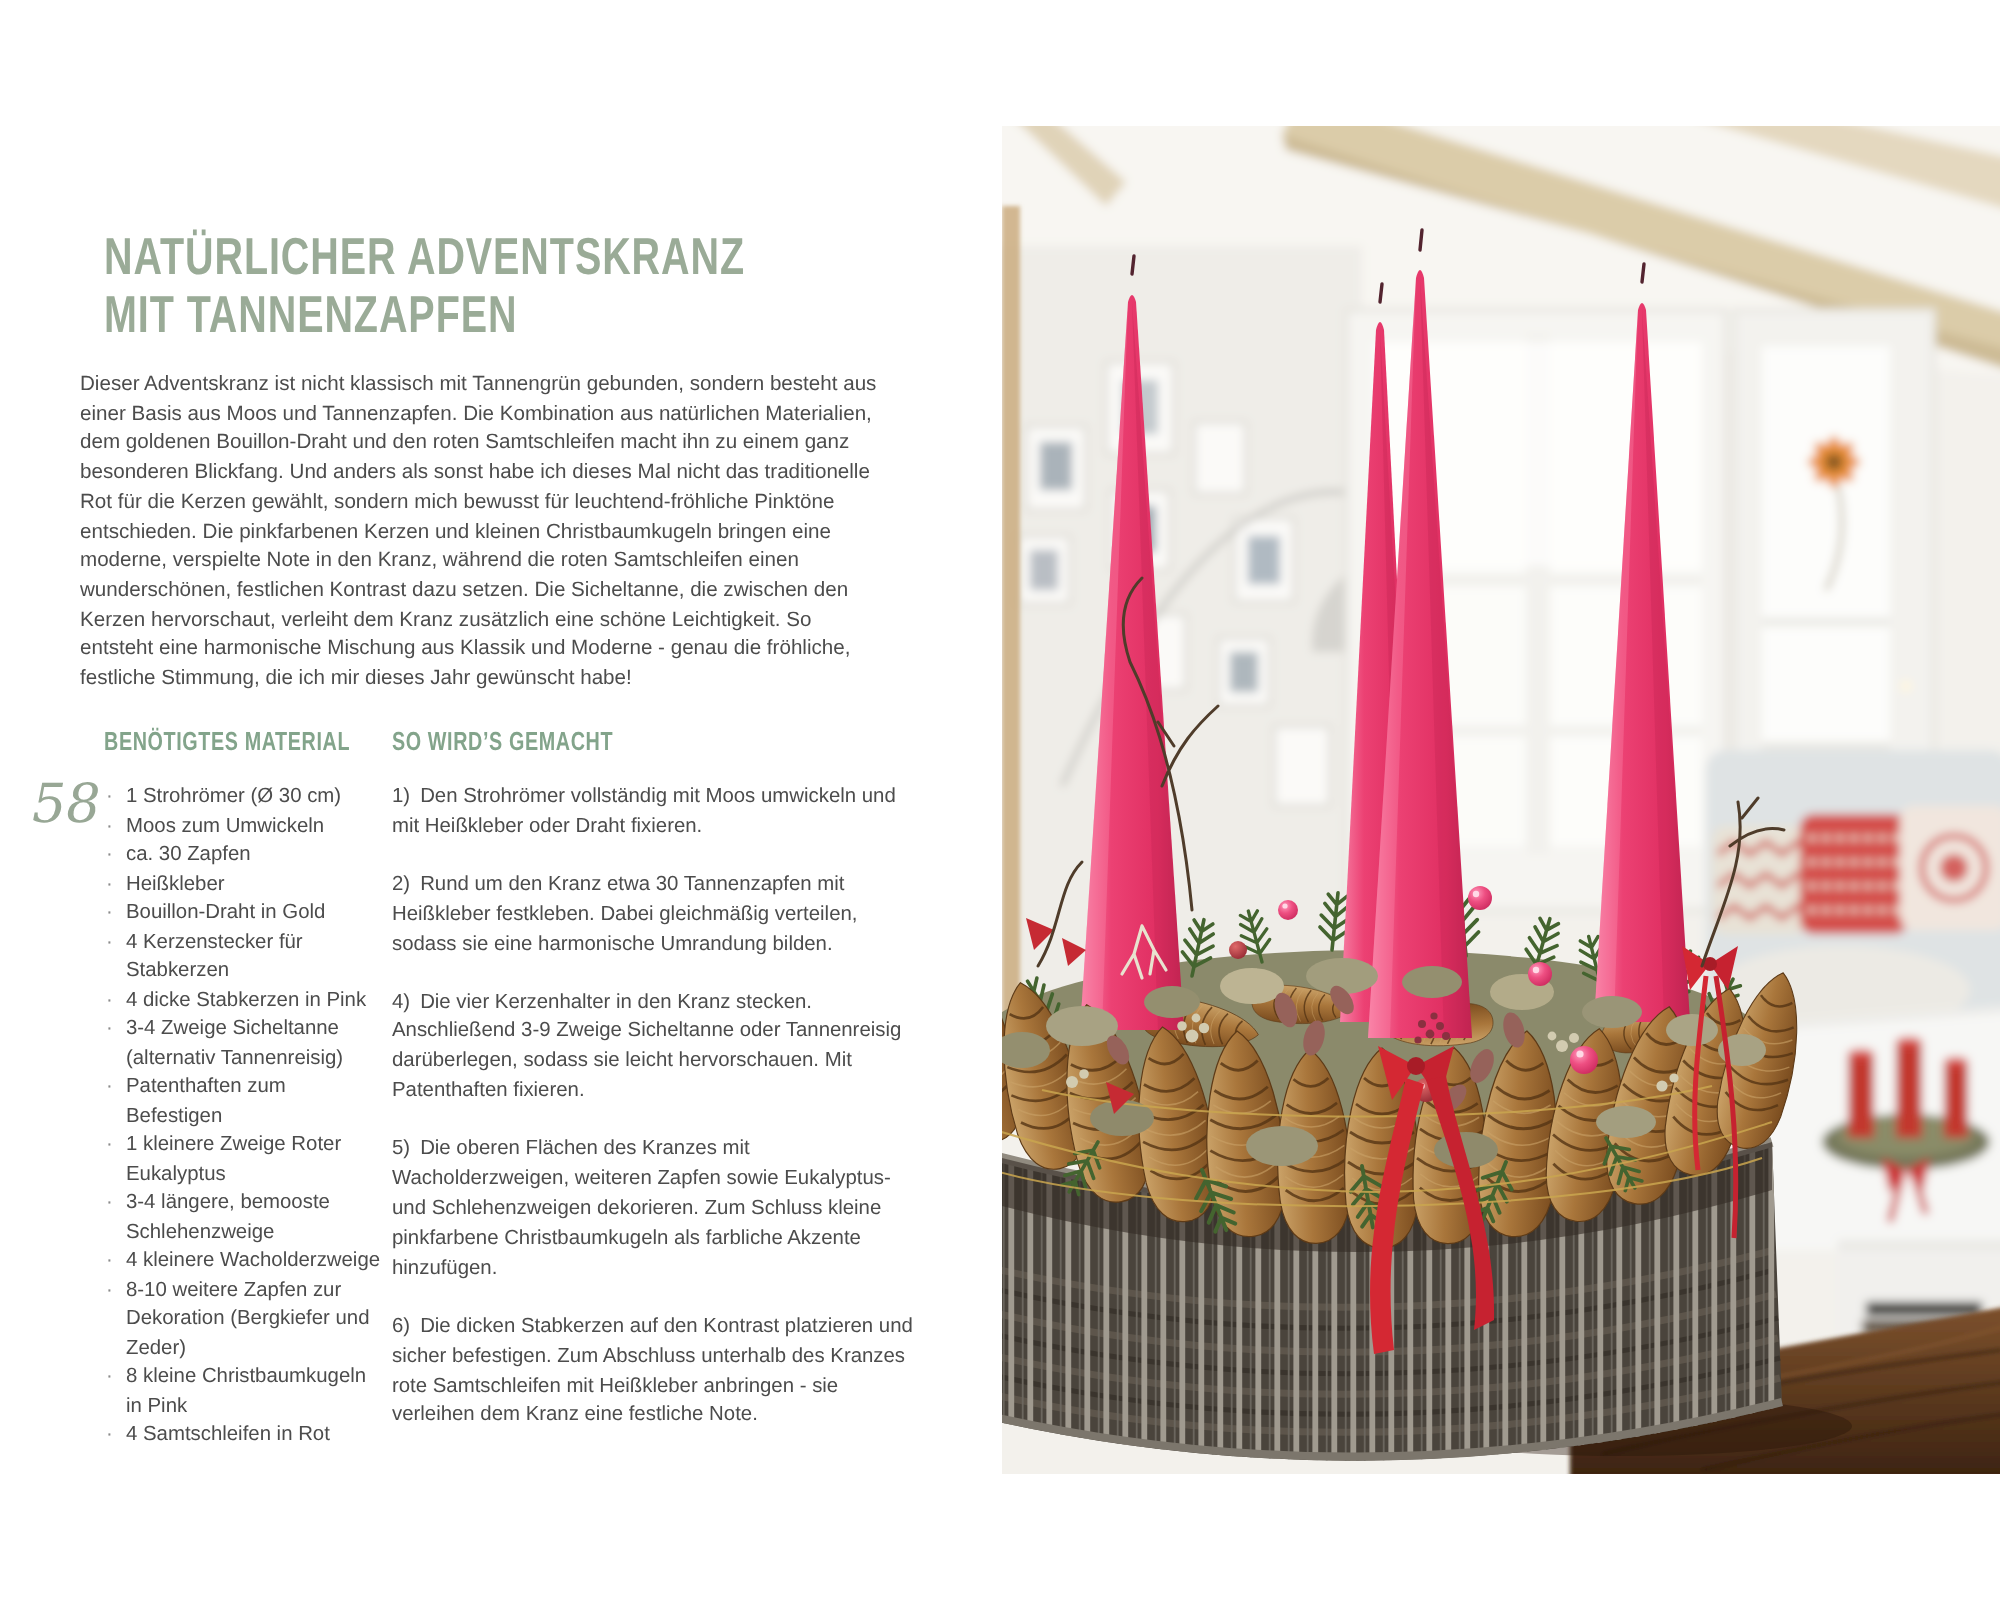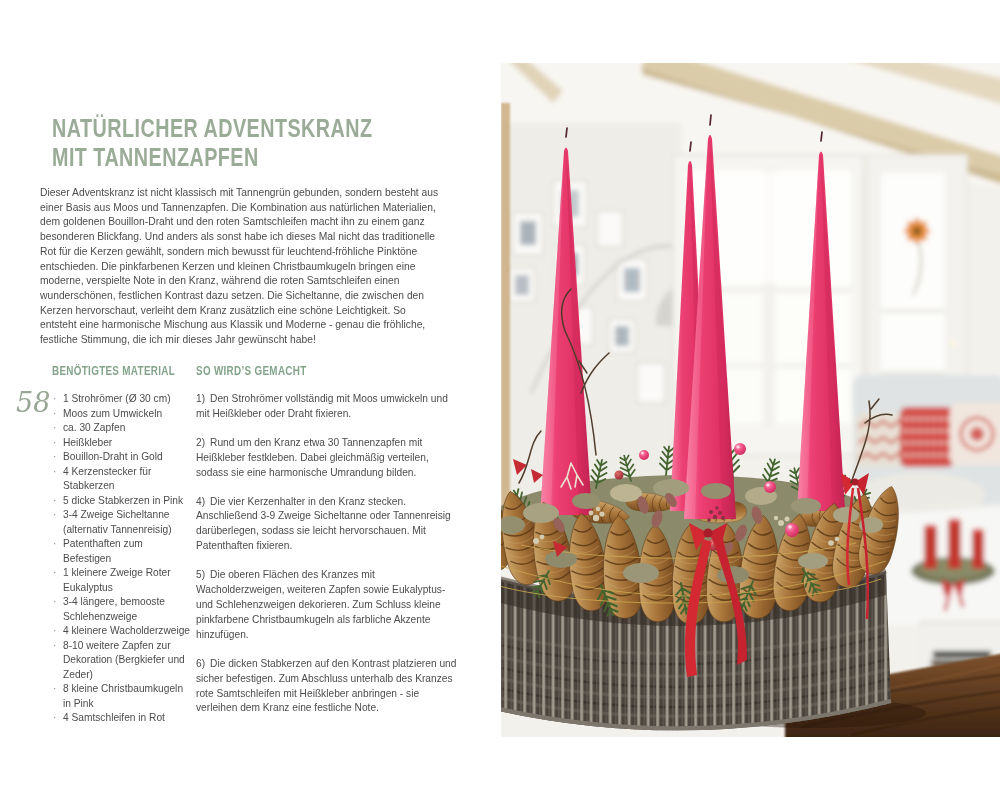--- a/index.html
+++ b/index.html
@@ -62,21 +62,21 @@
         <li><span class="bullet">·</span><span>Moos zum Umwickeln</span></li>
 
         <li><span class="bullet">·</span><span>ca. 30 Zapfen</span></li>
 
         <li><span class="bullet">·</span><span>Heißkleber</span></li>
 
         <li><span class="bullet">·</span><span>Bouillon-Draht in Gold</span></li>
 
         <li><span class="bullet">·</span><span>4 Kerzenstecker für Stabkerzen</span></li>
 
-        <li><span class="bullet">·</span><span>5 dicke Stabkerzen in Pink</span></li>
+        <li><span class="bullet">·</span><span>4 dicke Stabkerzen in Pink</span></li>
 
         <li><span class="bullet">·</span><span>3-4 Zweige Sicheltanne (alternativ Tannenreisig)</span></li>
 
         <li><span class="bullet">·</span><span>Patenthaften zum Befestigen</span></li>
 
         <li><span class="bullet">·</span><span>1 kleinere Zweige Roter Eukalyptus</span></li>
 
         <li><span class="bullet">·</span><span>3-4 längere, bemooste Schlehenzweige</span></li>
 
         <li><span class="bullet">·</span><span>4 kleinere Wacholderzweige</span></li>

